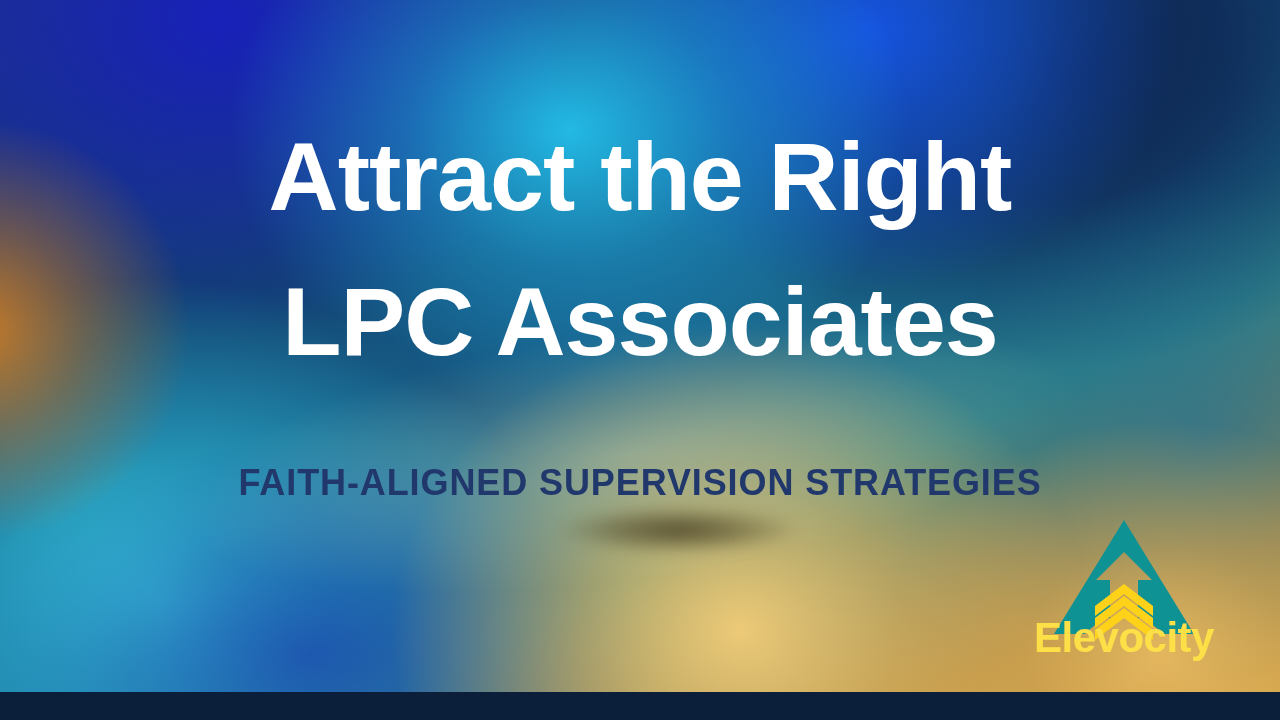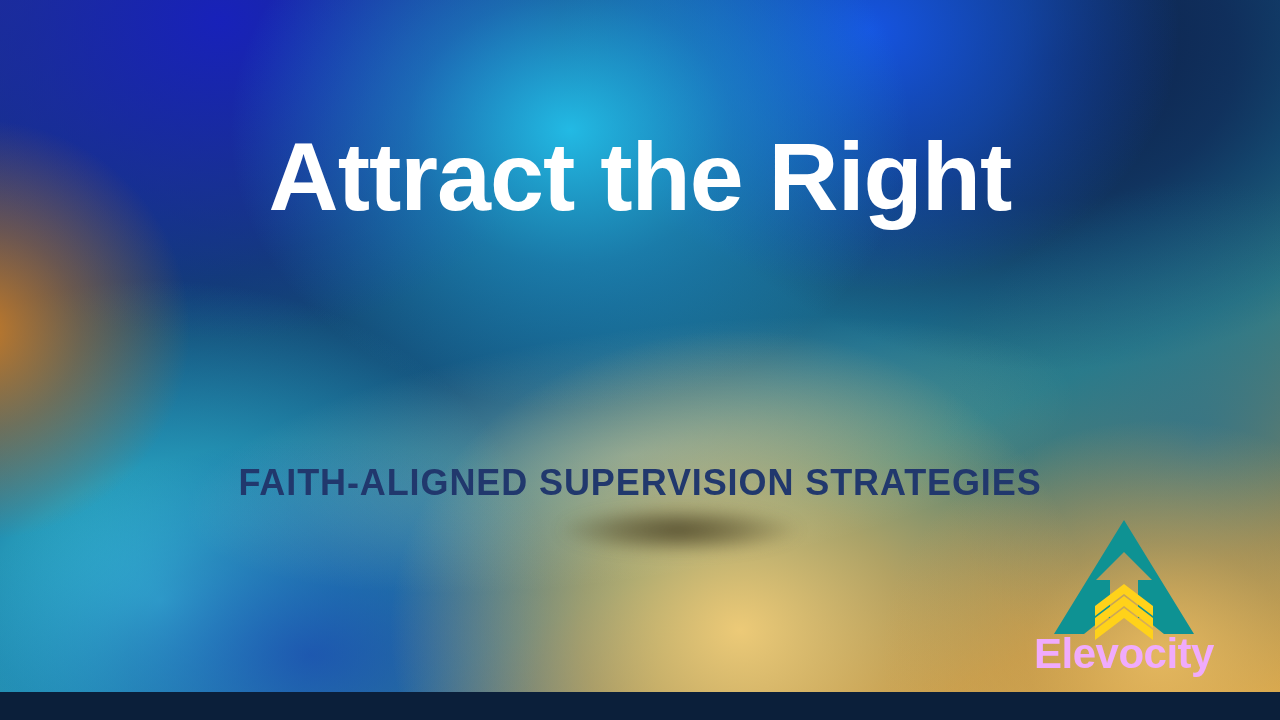--- a/index.html
+++ b/index.html
@@ -175,24 +175,24 @@
   .logo-mark {
     position: absolute;
     left: 28px;
     top: 0;
     width: 144px;
     height: 122px;
   }
   .logo-wordmark {
     position: absolute;
     left: 0;
-    top: 112px;
+    top: 96px;
     width: 200px;
     text-align: center;
-    color: #f0abfc;
+    color: #fde047;
     font-family: "Liberation Sans", sans-serif;
     font-weight: bold;
     font-size: 42px;
     letter-spacing: -0.5px;
     line-height: 48px;
   }
 </style>
 </head>
 <body>
 
@@ -209,20 +209,21 @@
   <div class="blob blob-blue-bottom"></div>
   <div class="blob blob-gold-center"></div>
   <div class="blob blob-gold-right"></div>
   <div class="blob blob-streak"></div>
   <div class="ellipse-shadow"></div>
 
   <div class="content">
 
     <div class="title-block">
       <span class="title-line">Attract the Right</span>
+      <span class="title-line">LPC Associates</span>
     </div>
 
     <div class="subtitle">FAITH-ALIGNED SUPERVISION STRATEGIES</div>
 
     <div class="logo">
       <div class="logo-mark">
         <svg viewBox="0 0 144 122" width="144" height="122" aria-hidden="true">
 
           <path d="M72 2 L142 116 L112 116 L92 100 L86 100 L86 62 L100 62 L72 34 L44 62 L58 62 L58 100 L52 100 L32 116 L2 116 Z" fill="#0e9293"></path>
 

